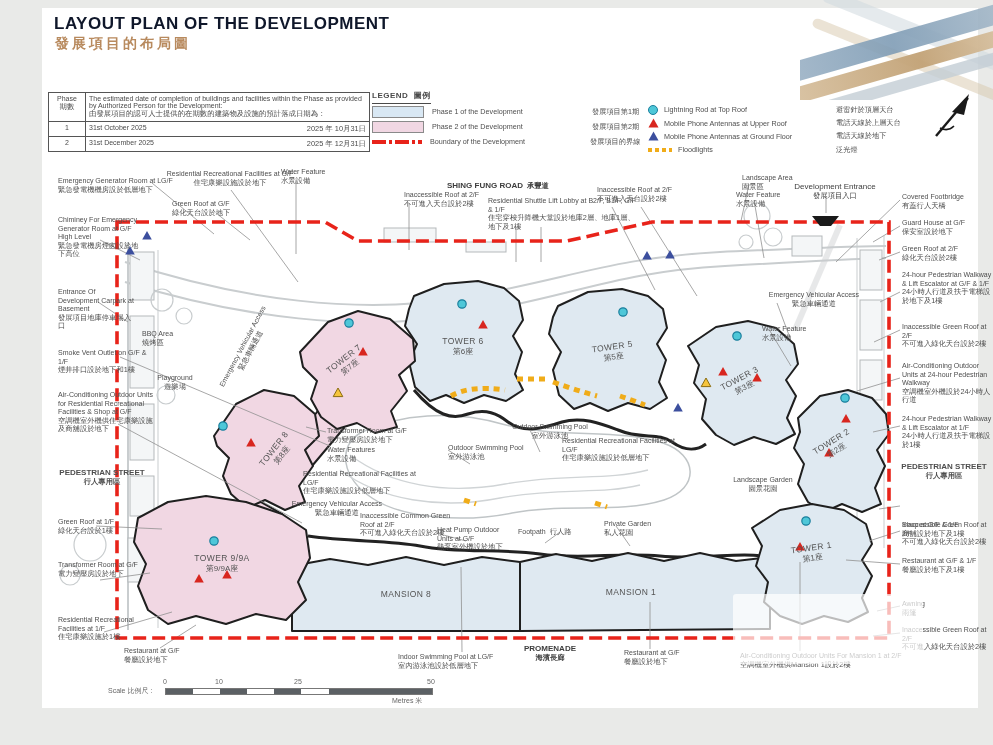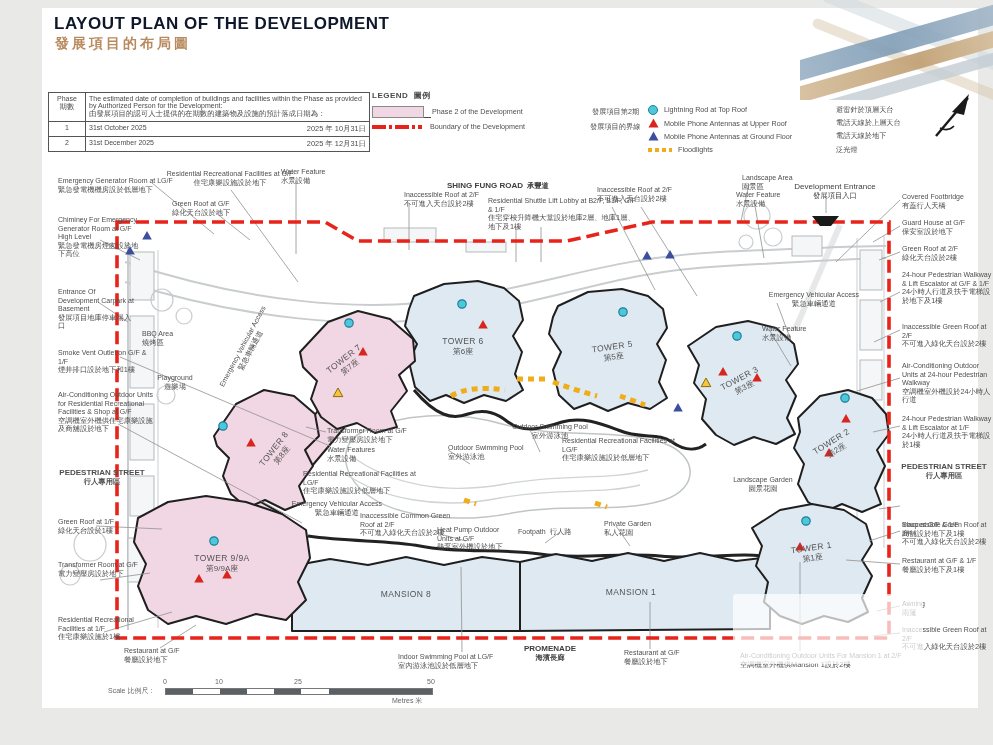--- a/index.html
+++ b/index.html
@@ -23,21 +23,21 @@
   
   .ptable{position:absolute;left:48px;top:92px;width:322px;border-collapse:collapse;font-size:7px;color:#4a4a4a;}
   .ptable th,.ptable td{border:1px solid #555;padding:2px 3px;vertical-align:top;text-align:left;font-weight:normal;}
   .ptable th{width:30px;text-align:center;}
   .ptable .zh{font-size:7.4px;}
   .daterow{display:flex;justify-content:space-between;}
   .pnum{text-align:center;}
 
   
   .legend-title{position:absolute;left:372px;top:90px;font-size:8px;font-weight:bold;color:#4a4a4a;
-                border-bottom:1px solid #4a4a4a;padding-bottom:16px;letter-spacing:.5px;}
+                border-bottom:1px solid #4a4a4a;padding-bottom:2px;letter-spacing:.5px;}
   .legend-left{position:absolute;left:372px;top:104px;font-size:7.2px;}
   .legend-left .row{display:flex;align-items:center;height:15px;}
   .legend-left .sw{width:50px;height:10px;border:1px solid #8a8a8a;margin-right:8px;flex:none;}
   .sw.p1{background:#d9e8f4;}
   .sw.p2{background:#f1d7e3;}
   .sw.bd{height:4px;border:none;background:repeating-linear-gradient(90deg,#e8231a 0 14px,#fff 14px 17px,#e8231a 17px 20px,#fff 20px 23px);}
   .legend-left .en{width:160px;flex:none;}
   .legend-right{position:absolute;left:648px;top:103px;font-size:7.2px;}
   .legend-right .row{display:flex;align-items:center;height:13.4px;}
   .legend-right .sy{width:16px;flex:none;display:flex;justify-content:flex-start;align-items:center;}
@@ -118,20 +118,25 @@
             </div>
           </td>
     </tr>
   </tbody>
     </table>
 
   <div class="legend-title">
     <span>LEGEND</span>&nbsp;&nbsp;<span>圖例</span>
   </div>
   <div class="legend-left">
+    <div class="row">
+      <span class="sw p1"></span>
+      <span class="en">Phase 1 of the Development</span>
+      <span class="zh">發展項目第1期</span>
+    </div>
     <div class="row">
       <span class="sw p2"></span>
       <span class="en">Phase 2 of the Development</span>
       <span class="zh">發展項目第2期</span>
     </div>
     <div class="row">
       <span class="sw bd"></span>
       <span class="en">Boundary of the Development</span>
       <span class="zh">發展項目的界線</span>
     </div>

